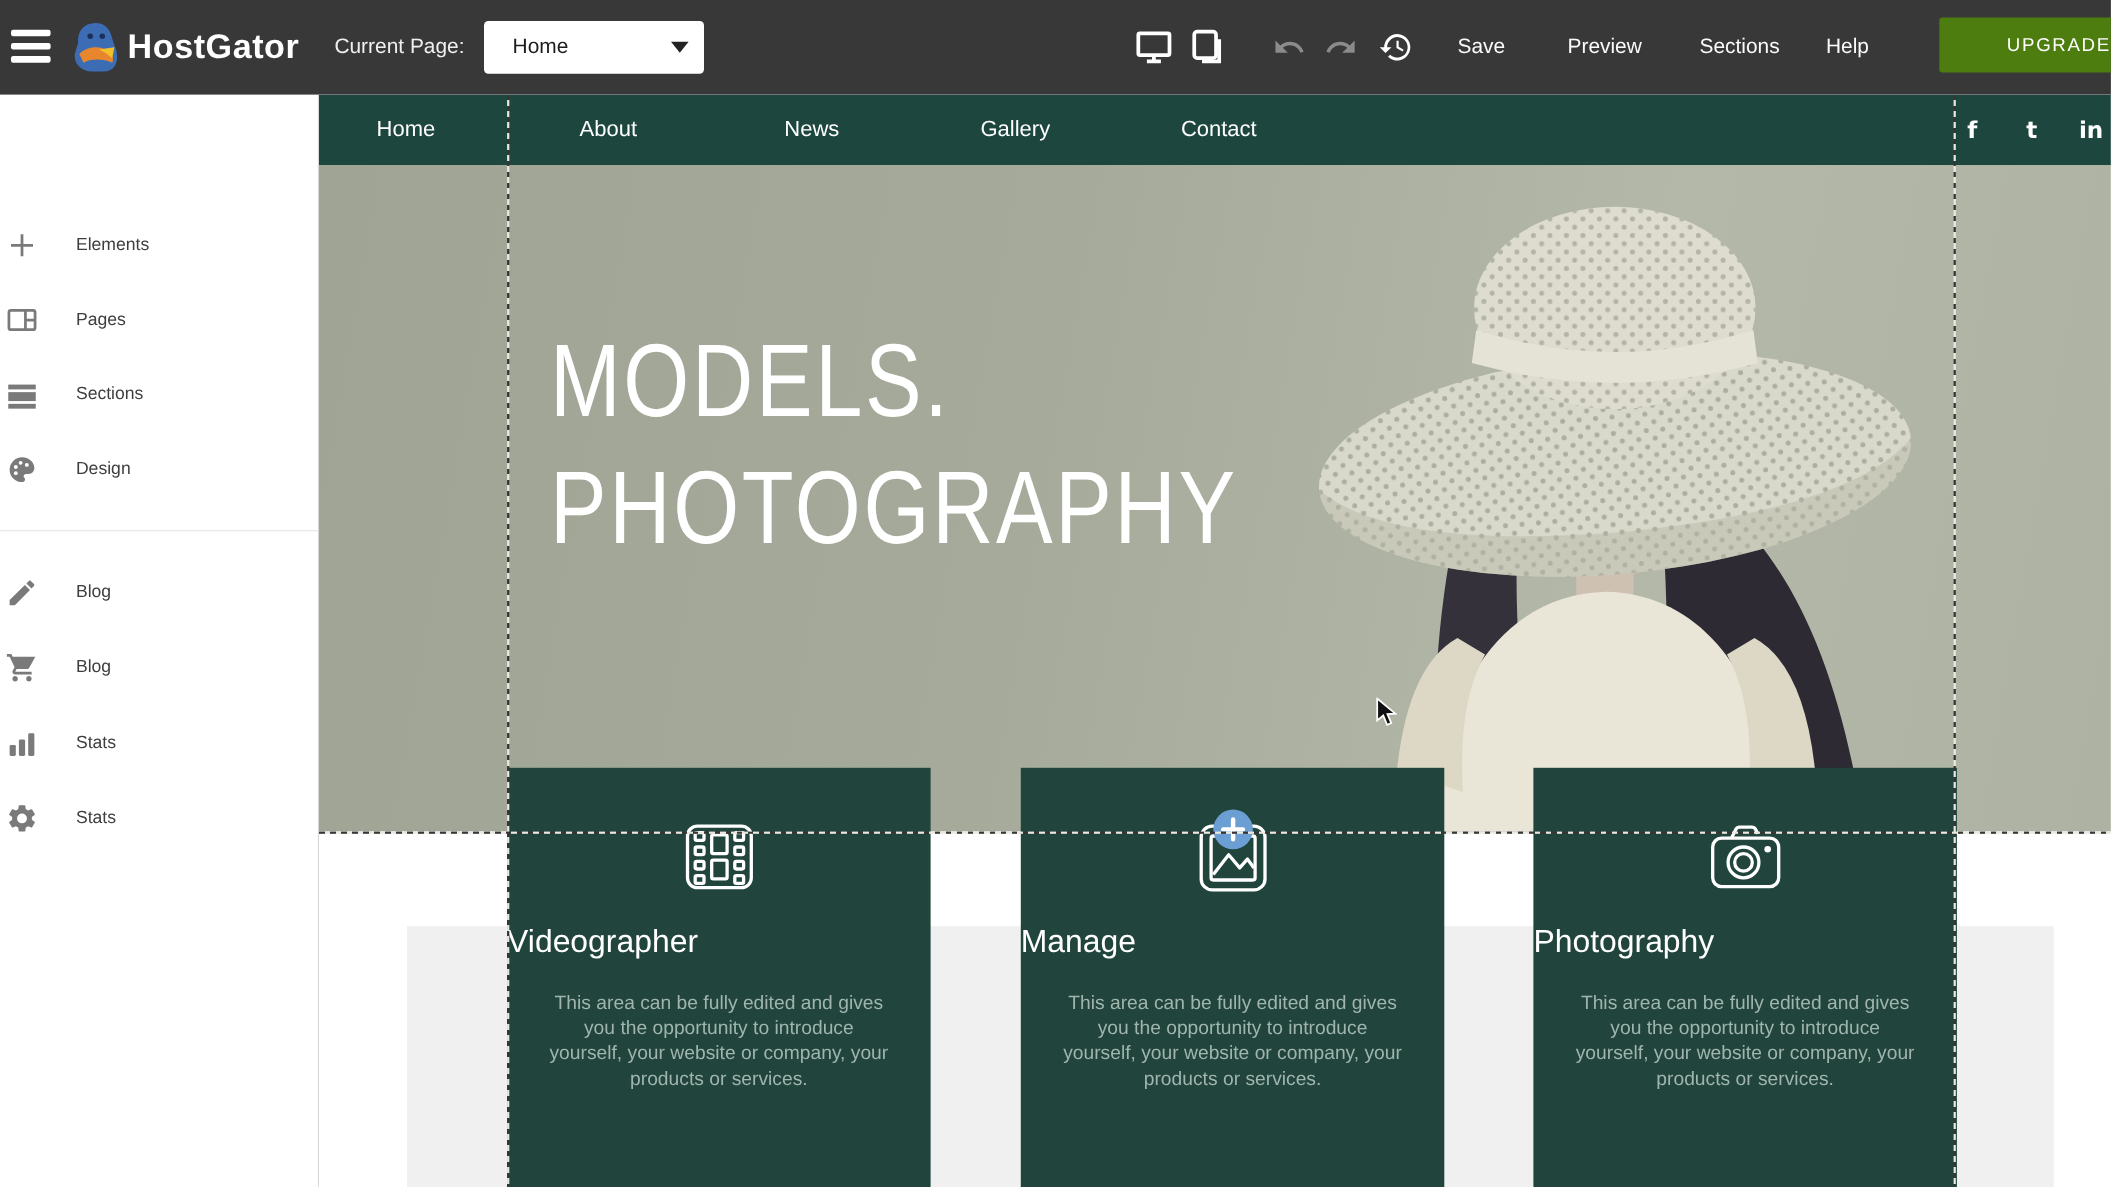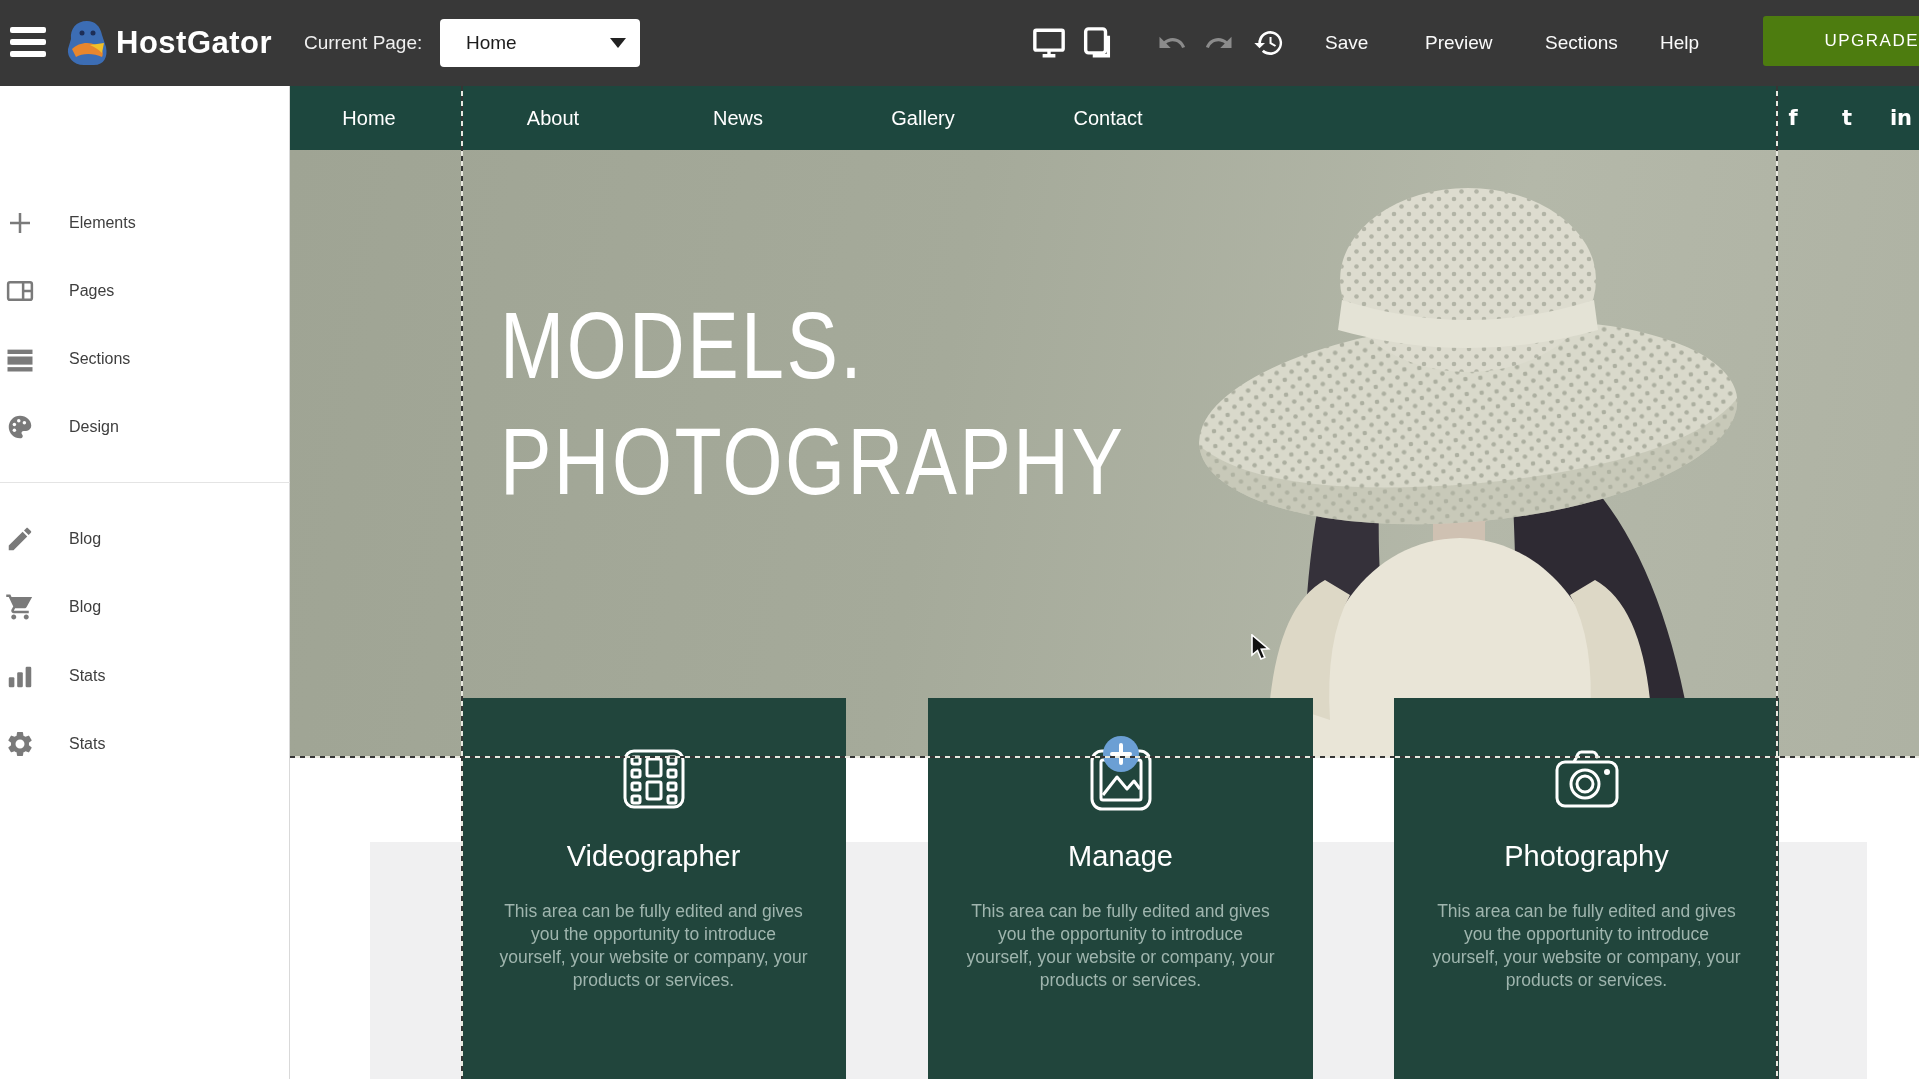--- a/index.html
+++ b/index.html
@@ -44,21 +44,21 @@
           background:linear-gradient(100deg,#9fa494 0%,#a5aa9a 40%,#b4b8a9 72%,#aeb2a3 100%); overflow:hidden; }
   .hero-title { position:absolute; left:210px; top:138px; color:#fff; font-size:94px; line-height:116px; font-weight:500;
                 letter-spacing:3px; transform:scaleX(0.82); transform-origin:left top; white-space:nowrap; z-index:6; }
   .hero-photo { position:absolute; left:860px; top:0; z-index:2; }
 
   .white-band { position:absolute; left:0; top:670px; width:1629px; height:323px; background:#fff; }
   .gray-panel { position:absolute; left:80px; top:756px; width:1497px; height:237px; background:#f0f0f1; }
 
   .card { position:absolute; top:612px; width:385px; height:478px; background:#21453c; z-index:10; }
   .card .cicon { position:absolute; left:50%; top:50px; transform:translateX(-50%); }
-  .card .ctitle { position:absolute; left:0; top:142px; width:100%; text-align:center; color:#fff; font-size:29px; }
+  .card .ctitle { position:absolute; left:0; top:142px; width:100%; color:#fff; font-size:29px; }
   .card .cbody { position:absolute; left:50%; top:202px; width:310px; transform:translateX(-50%); text-align:center;
                  color:#9fb5ae; font-size:17.5px; line-height:23px; }
   .badge { position:absolute; left:50%; top:36px; transform:translateX(-50%); z-index:12; }
 
   
   .dash-v { position:absolute; top:0; width:2px; height:993px; z-index:30;
             background:repeating-linear-gradient(to bottom,#353535 0 5px,#e9e9e0 5px 10px); }
   .dash-h { position:absolute; left:0; top:670px; width:1629px; height:2px; z-index:30;
             background:repeating-linear-gradient(to right,#353535 0 5px,#e9e9e0 5px 10px); }
 

